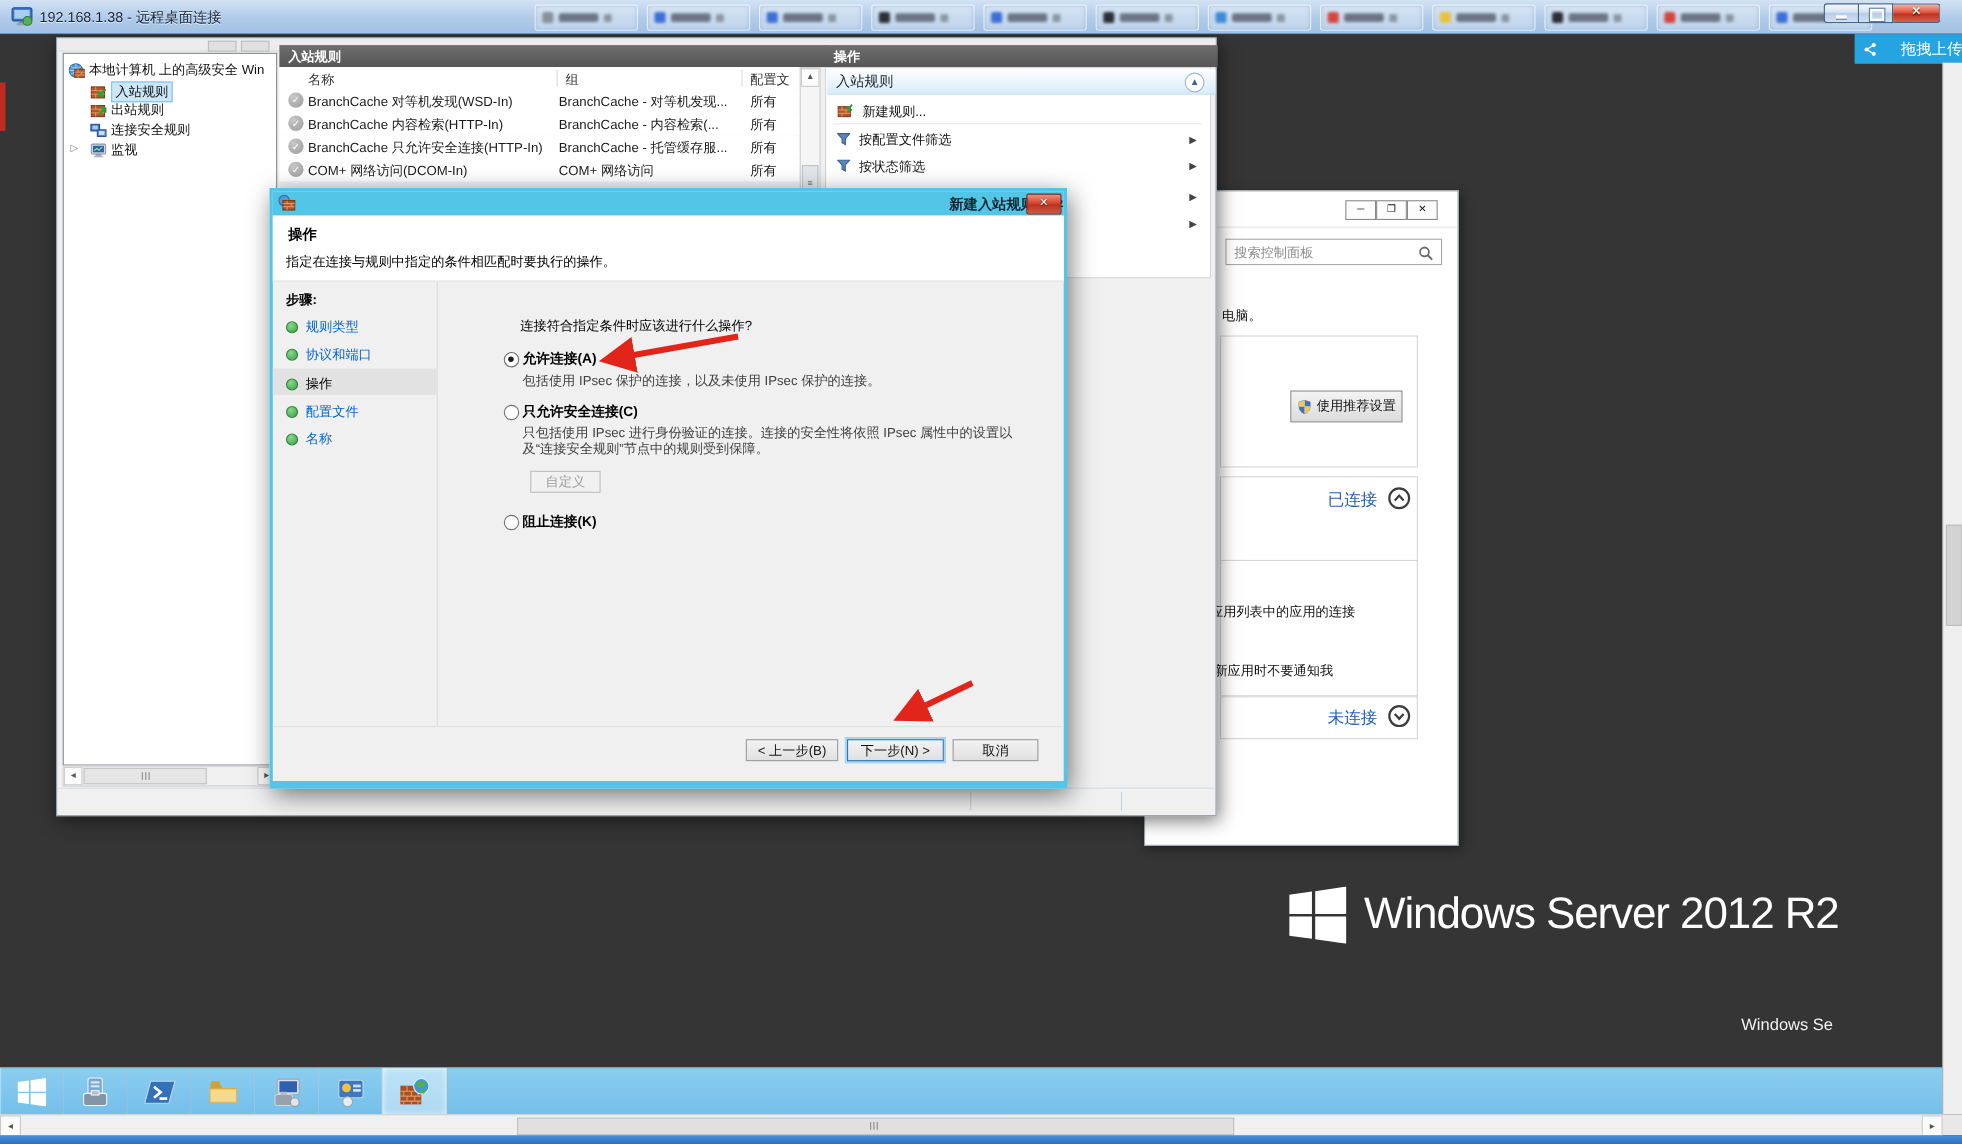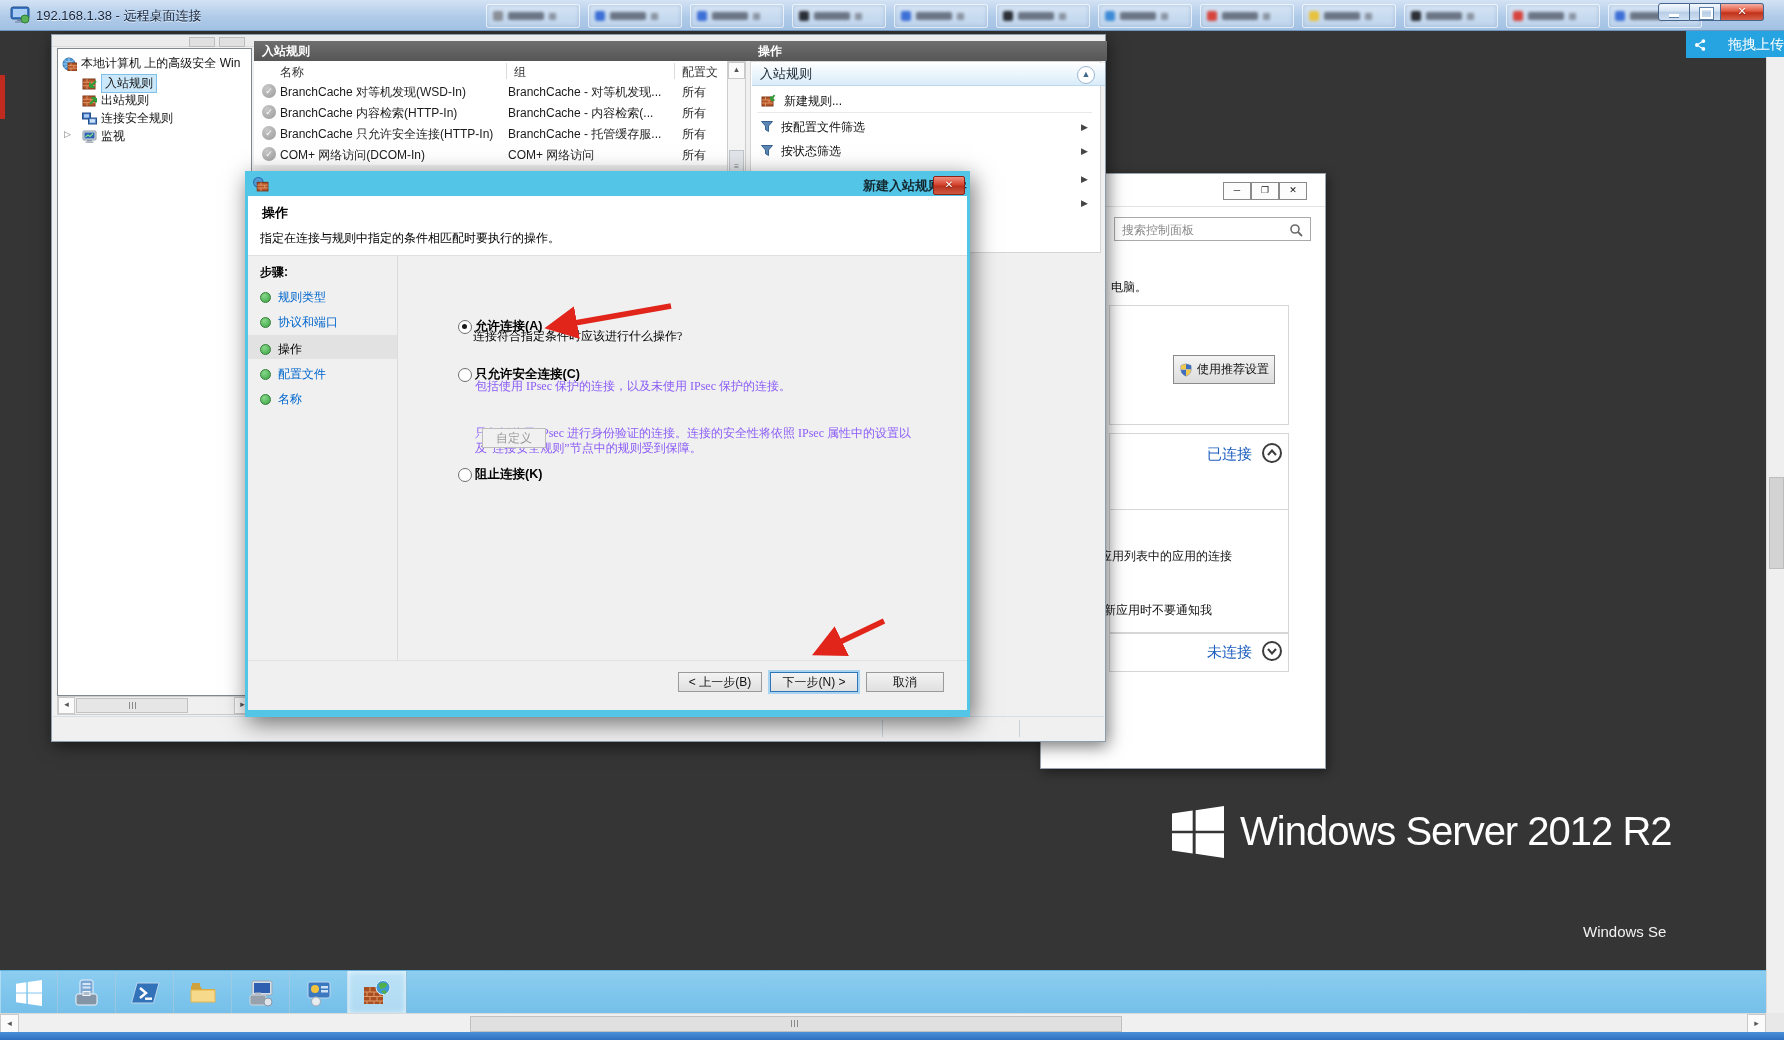--- a/index.html
+++ b/index.html
@@ -90,25 +90,25 @@
   .dlg-heading{left:14px;top:8px;font-size:13px;font-weight:bold;color:#000;}
   .dlg-sub{left:12px;top:34px;font-size:12px;color:#000;}
   .dlg-body{left:0;top:82px;width:100%;height:404px;}
   .steps-pane{left:0;top:0;width:150px;height:100%;border-right:1px solid #dcdcdc;box-sizing:border-box;}
   .steps-label{left:12px;top:8px;font-size:12px;font-weight:bold;color:#000;}
   .step{position:absolute;left:12px;display:flex;align-items:center;gap:7px;font-size:12px;}
   .bullet{width:9px;height:9px;border-radius:50%;background:radial-gradient(circle at 35% 30%,#86d98a,#3da245);border:1px solid #2f7d36;}
   .step a{color:#0066cc;text-decoration:none;}
   .step-current-band{left:0;top:79px;width:149px;height:24px;background:#e2e2e2;}
   .step-current{color:#000;}
-  .mono{font-family:Liberation Serif, serif;margin-top:40px;}
+  .mono{font-family:Liberation Sans, sans-serif;}
   .radio{position:absolute;width:12px;height:12px;border:1px solid #707070;border-radius:50%;background:#fff;}
   .radio.sel::after{content:'';position:absolute;left:2.5px;top:2.5px;width:5px;height:5px;border-radius:50%;background:#1a1a1a;}
   .optlabel{position:absolute;font-size:12.5px;font-weight:bold;color:#000;}
-  .optdesc{position:absolute;font-size:12px;color:#8b5cf6;line-height:15px;}
+  .optdesc{position:absolute;font-size:12px;color:#404040;line-height:15px;}
   .btn{position:absolute;box-sizing:border-box;border:1px solid #9a9a9a;background:linear-gradient(#f3f3f3,#e0e0e0);
      font-size:12px;color:#111;text-align:center;}
   .btn-disabled{color:#9b9b9b;background:#f1f1f1;border-color:#bdbdbd;}
   .btn-focus{border-color:#2e75b6;box-shadow:0 0 0 2px #a8d4f2;}
   .dlg-footer{left:0;top:486px;width:100%;height:51px;border-top:1px solid #dfe3e6;}
   
   #arrows{left:0;top:0;width:1784px;height:1040px;z-index:8;pointer-events:none;}
   
   .badge{left:1686px;top:31px;width:98px;height:27px;background:#25a4e1;z-index:9;color:#fff;
      display:flex;align-items:center;gap:21px;padding-left:8px;box-sizing:border-box;overflow:hidden;font-size:14px;white-space:nowrap;}

